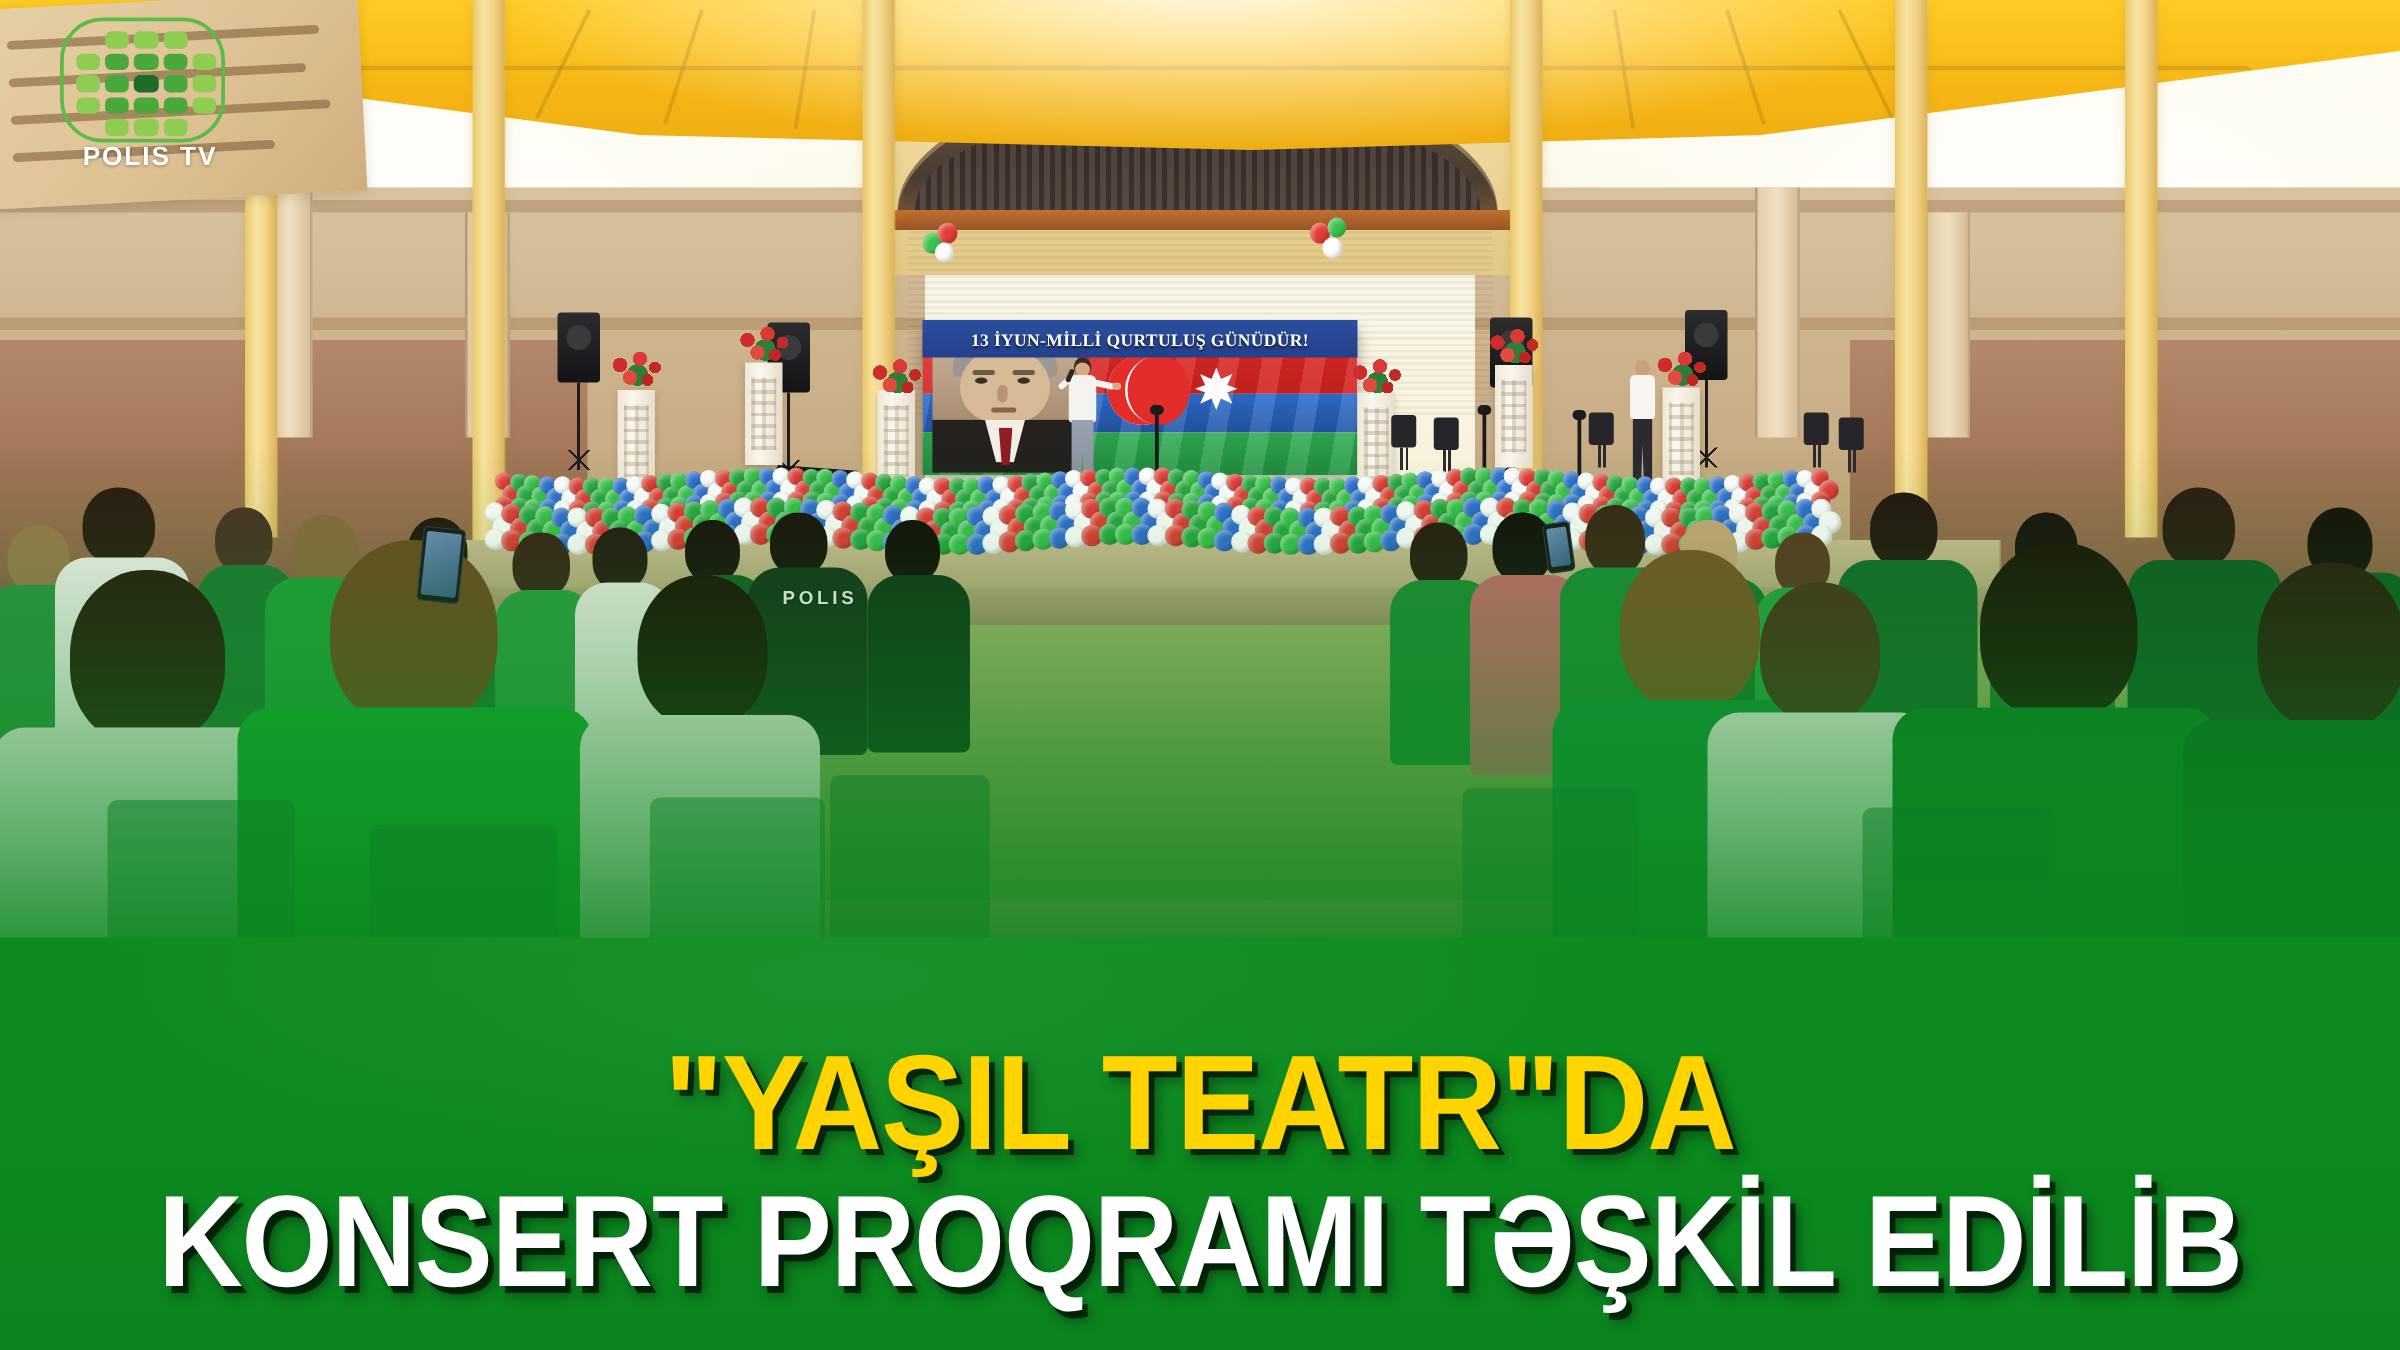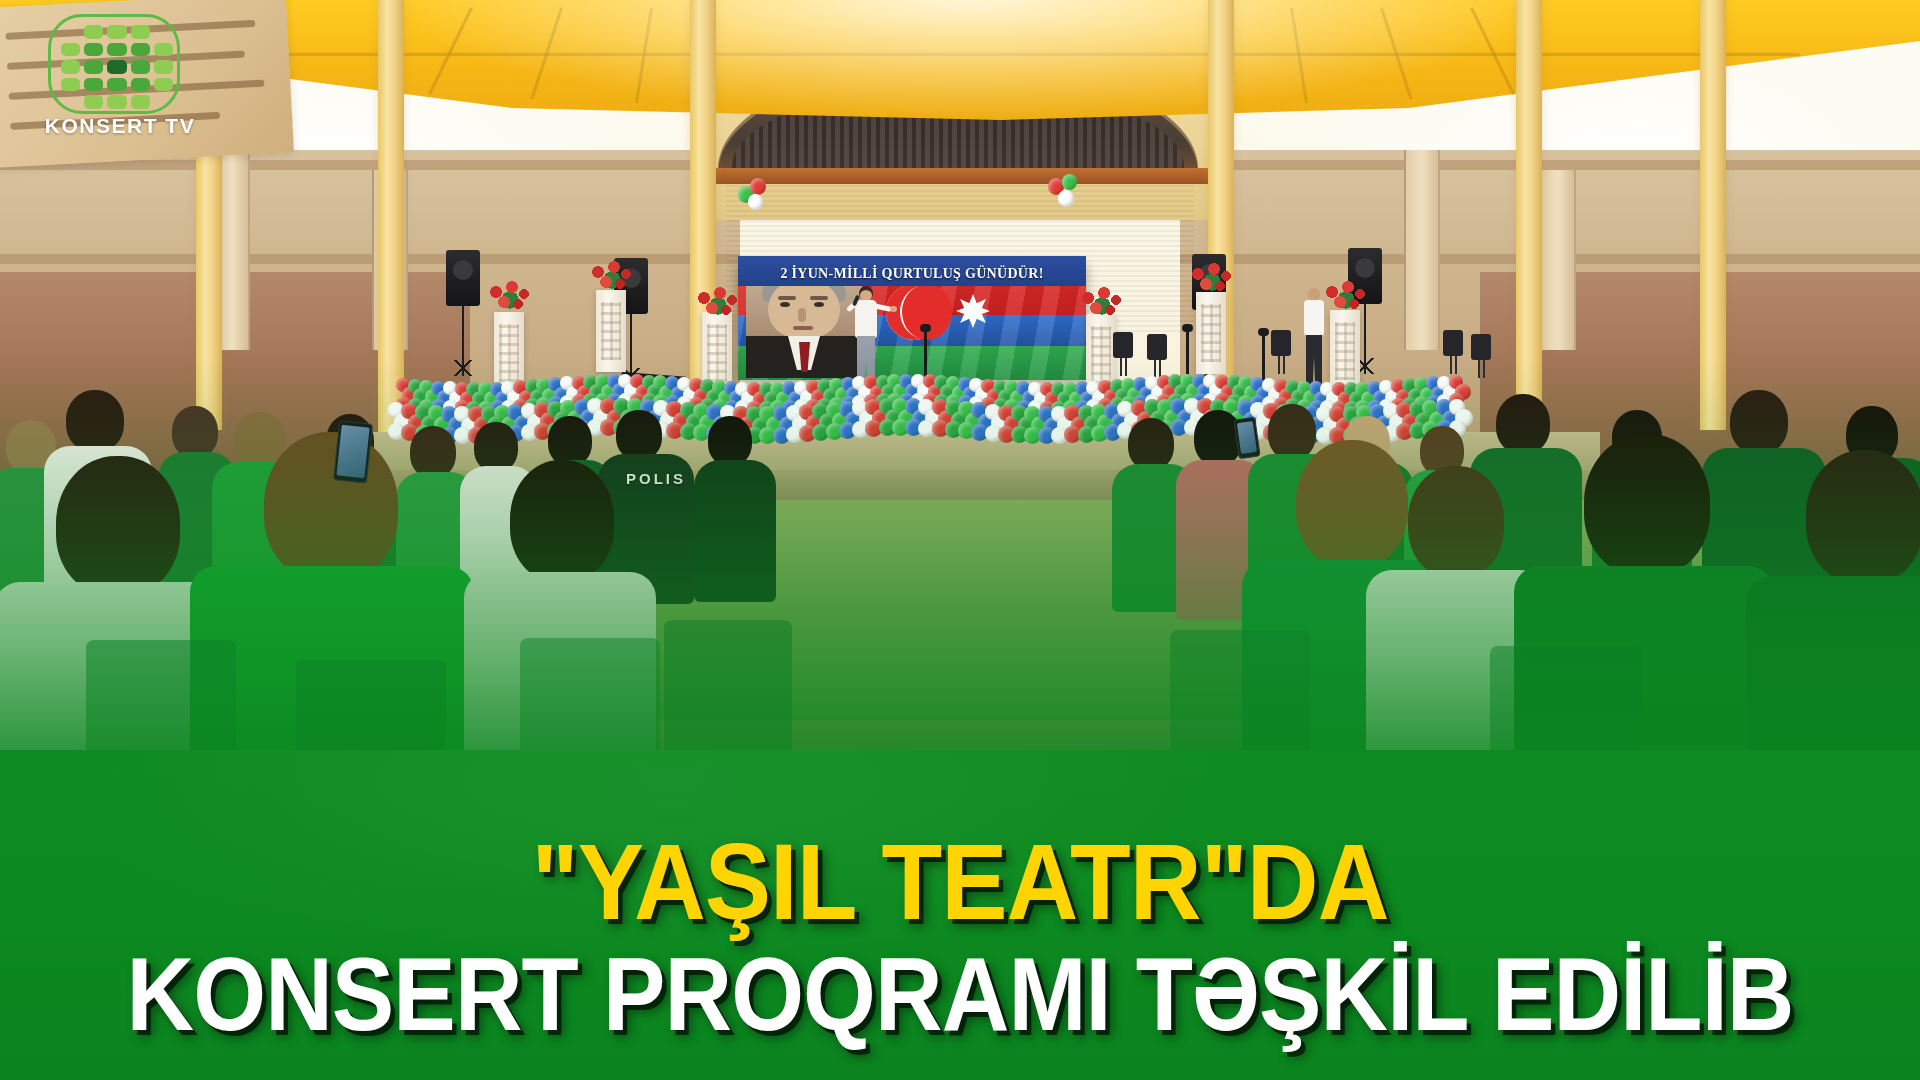--- a/index.html
+++ b/index.html
@@ -419,21 +419,21 @@
       <div class="p-eye" style="left:34px;"></div>
       <div class="p-eye" style="left:68px;"></div>
       <div class="p-nose"></div>
       <div class="p-mouth"></div>
       <div class="p-suit"></div>
       <div class="p-shirt"></div>
       <div class="p-tie"></div>
     </div>
 
     <div class="banner-bg"></div>
-    <div class="banner-text">2 İYUN-MİLLİ QURTULUŞ GÜNÜDÜR!</div>
+    <div class="banner-text">13 İYUN-MİLLİ QURTULUŞ GÜNÜDÜR!</div>
 
     <div class="balloon-cluster" style="left:736px; top:176px;">
       <div class="balloon" style="left:2px; top:10px; width:16px; height:17px; background:#38c04a;"></div>
       <div class="balloon" style="left:14px; top:2px; width:16px; height:17px; background:#e23b35;"></div>
       <div class="balloon" style="left:12px; top:18px; width:15px; height:16px; background:#ffffff;"></div>
     </div>
     <div class="balloon-cluster" style="left:1048px; top:174px;">
       <div class="balloon" style="left:0; top:4px; width:16px; height:17px; background:#e23b35;"></div>
       <div class="balloon" style="left:14px; top:0; width:15px; height:16px; background:#38c04a;"></div>
       <div class="balloon" style="left:10px; top:16px; width:16px; height:17px; background:#ffffff;"></div>
@@ -1183,21 +1183,21 @@
           <span style="background: rgb(74, 168, 58);"></span>
           <span style="background: rgb(74, 168, 58);"></span>
           <span style="background: rgb(143, 204, 82);"></span>
           <span style="background: rgb(143, 204, 82); opacity: 0;"></span>
           <span style="background: rgb(143, 204, 82);"></span>
           <span style="background: rgb(143, 204, 82);"></span>
           <span style="background: rgb(143, 204, 82);"></span>
           <span style="background: rgb(143, 204, 82); opacity: 0;"></span>
         </div>
     </div>
-    <div class="logo-text">KONSERT TV</div>
+    <div class="logo-text">POLIS TV</div>
   </div>
 
   <div class="headline">
     <div class="hl-line1">"YAŞIL TEATR"DA</div>
     <div class="hl-line2">KONSERT PROQRAMI TƏŞKİL EDİLİB</div>
   </div>
 
 </div>
 
 </body></html>

